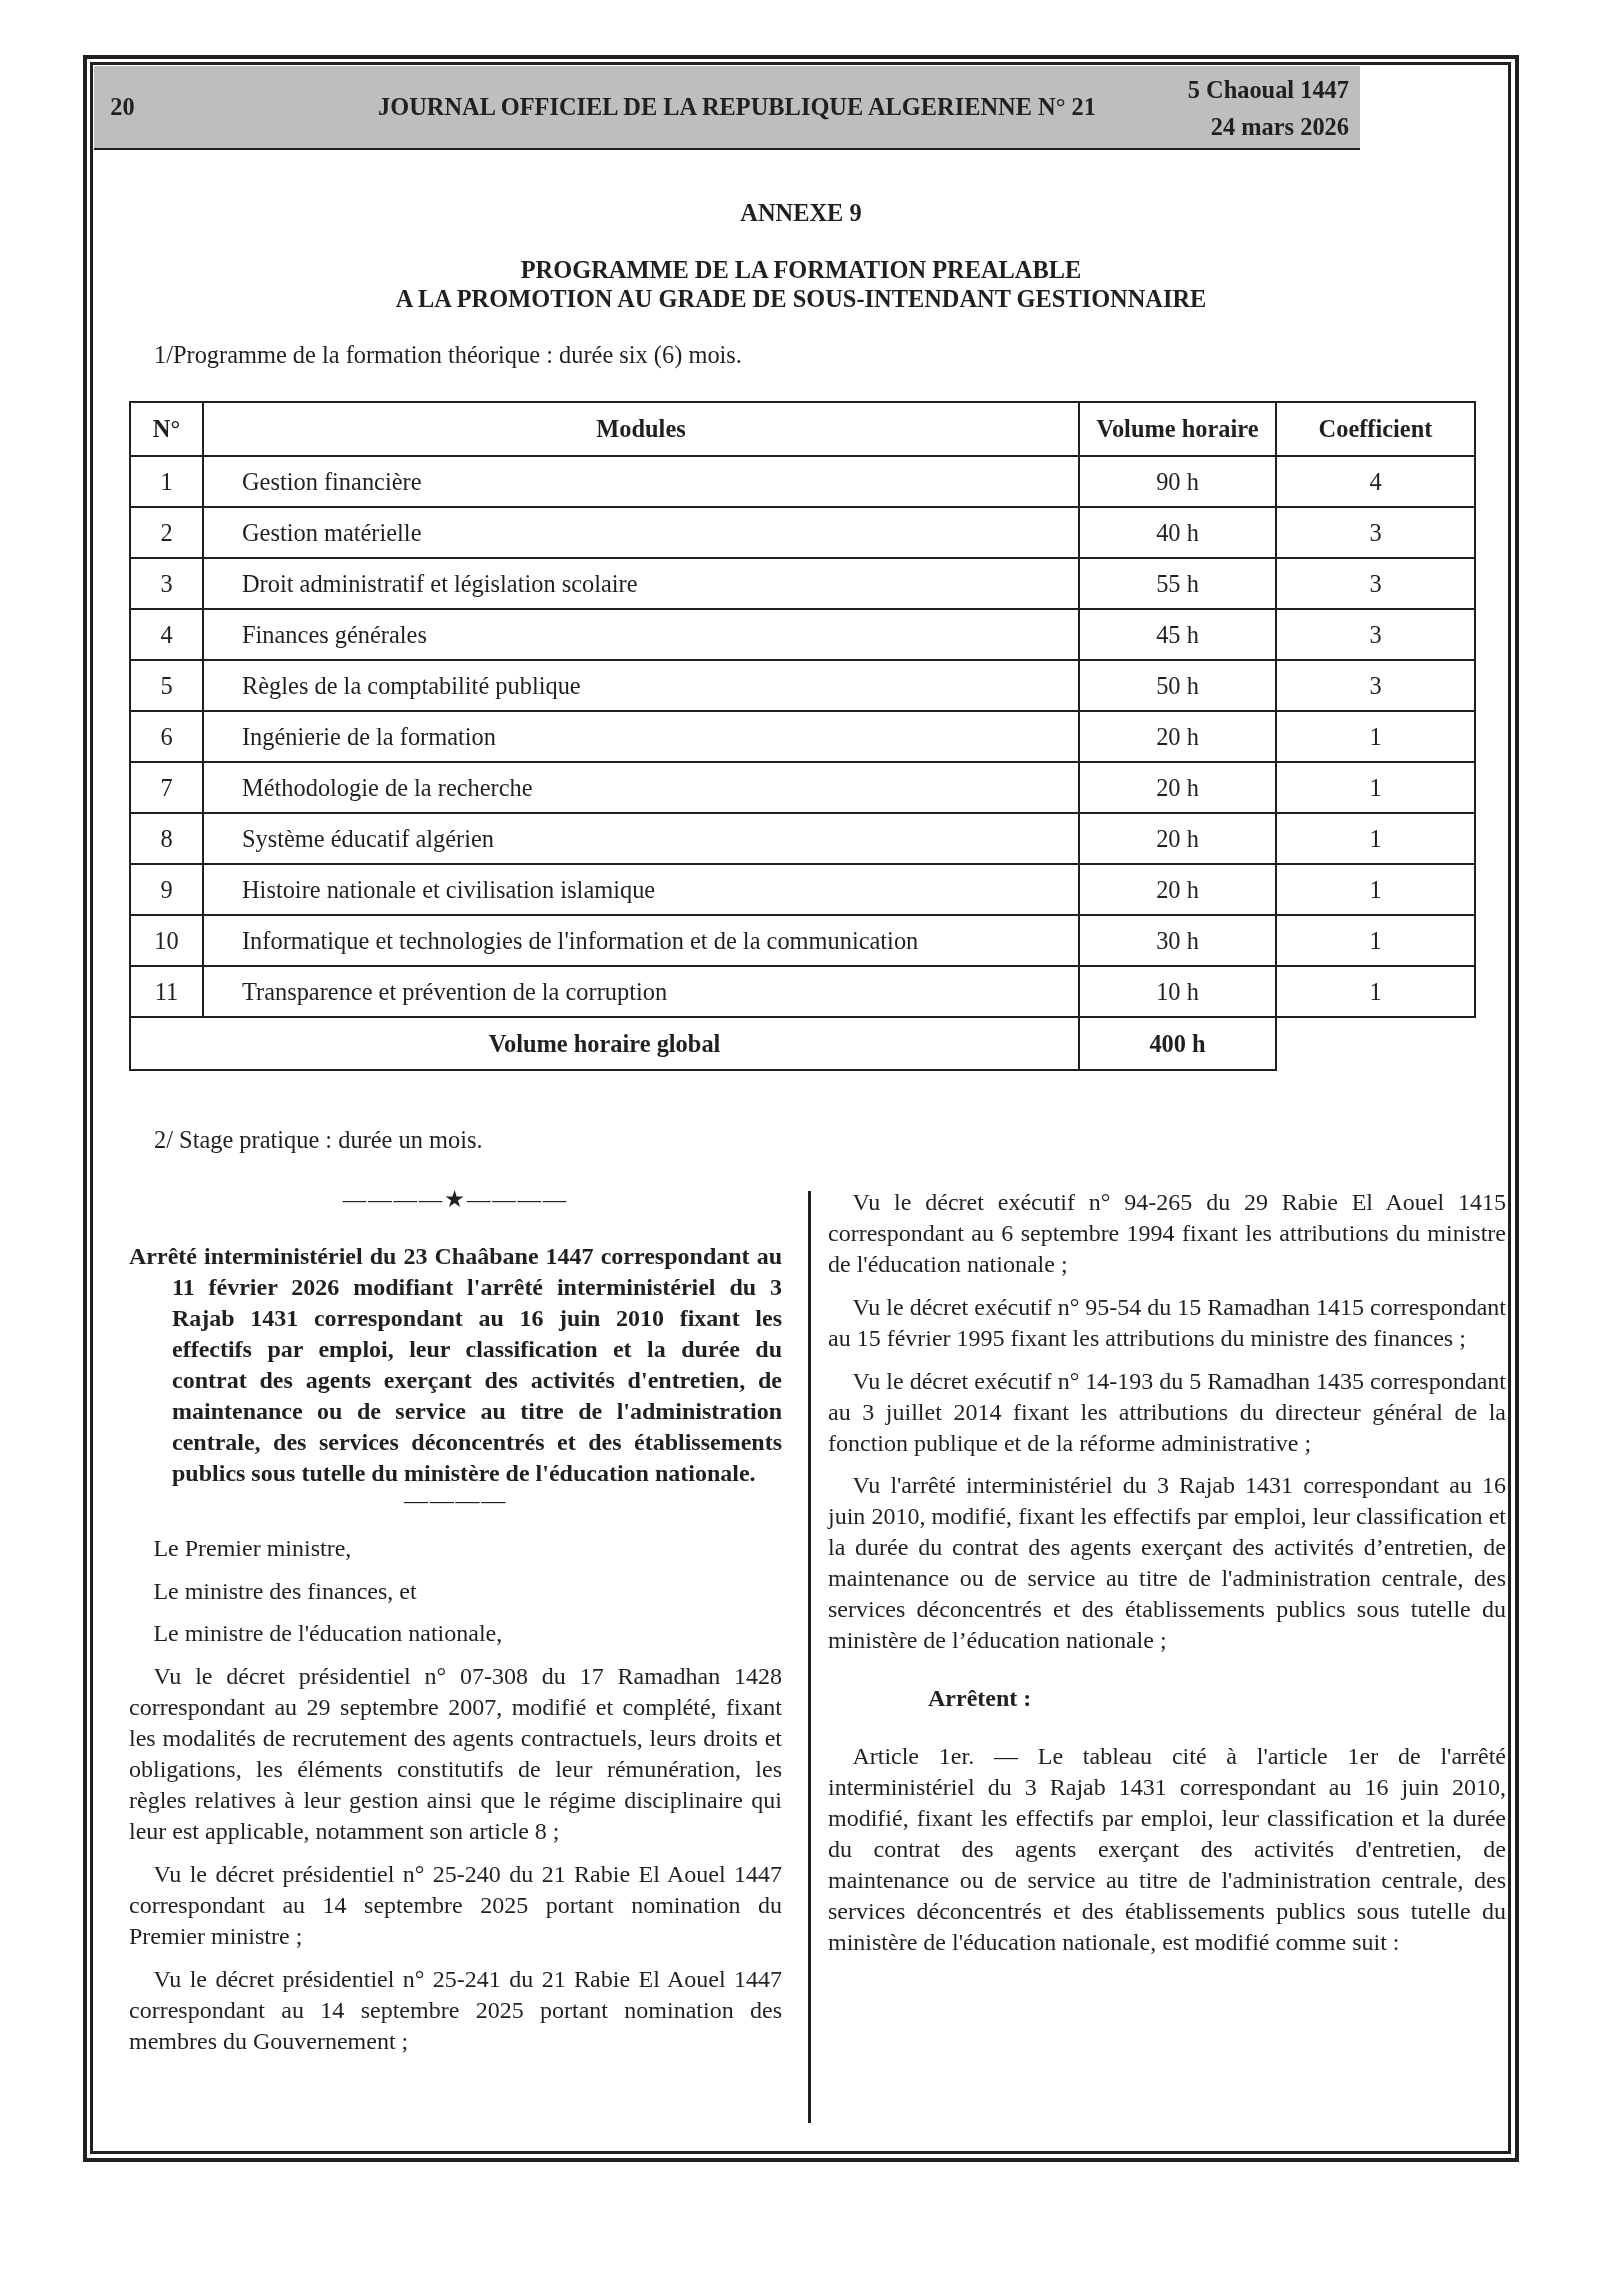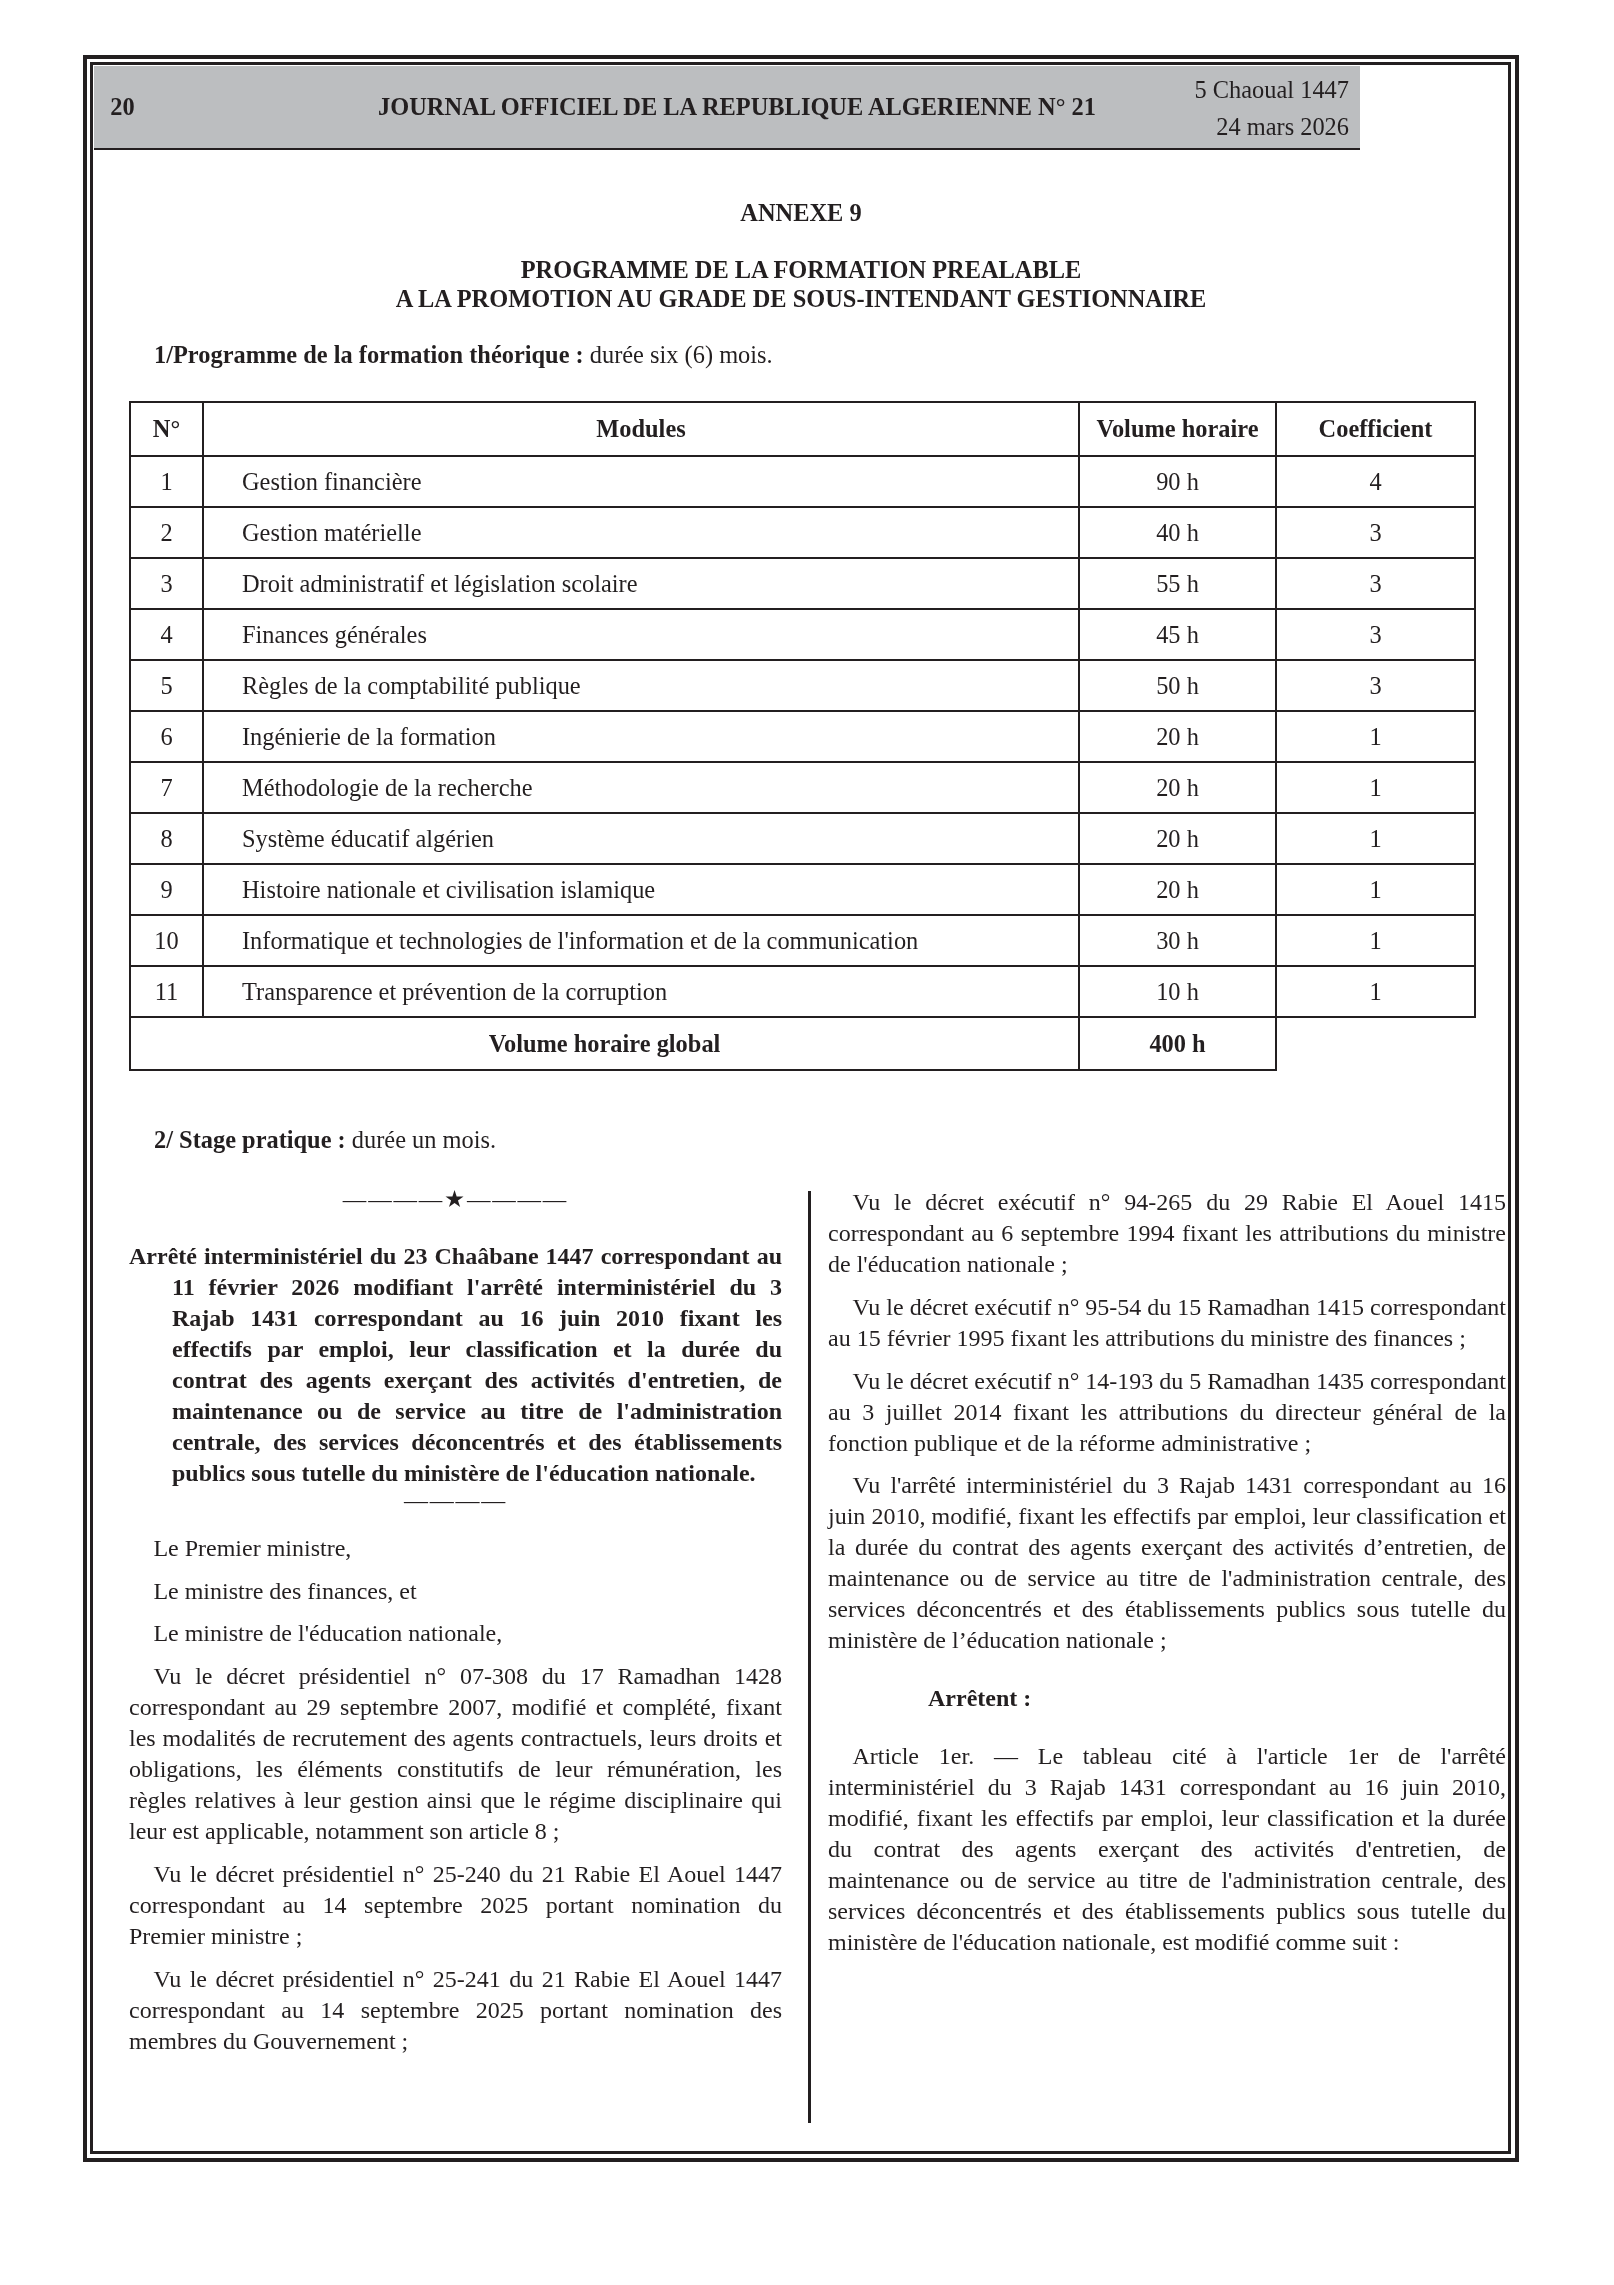--- a/index.html
+++ b/index.html
@@ -10,30 +10,30 @@
                  border: 4.5px solid #231f20; box-sizing: border-box; }
   .frame-inner { position: absolute; left: 90px; top: 62px; width: 1421px; height: 2092px;
                  border: 3.6px solid #231f20; box-sizing: border-box; }
 
   .header { position: absolute; left: 94px; top: 66px; width: 1266px; height: 84px;
             background: #bcbec0; border-bottom: 2.7px solid #231f20; box-sizing: border-box; }
   .header .page-num { position: absolute; left: 16.3px; top: 27px; font-size: 24.4px; font-weight: bold; }
   .header .journal-title { position: absolute; left: 0; right: 0; top: 27px; text-align: center;
                            font-size: 24.4px; font-weight: bold; padding-left: 20px; }
   .header .date-block { position: absolute; right: 11px; top: 5.4px; text-align: right;
-                        font-size: 24.4px; font-weight: normal; line-height: 37px; }
+                        font-size: 24.4px; font-weight: bold; line-height: 37px; }
 
   .annexe-title { position: absolute; left: 94px; width: 1414px; text-align: center;
                   font-weight: bold; font-size: 24.4px; }
   .t-annexe { top: 199px; }
   .t-prog1 { top: 256px; }
   .t-prog2 { top: 285px; }
 
   .section-line { position: absolute; left: 154px; font-size: 24.4px; }
-  .section-line b { font-weight: bold; }
+  .section-line b { font-weight: normal; }
   .s1 { top: 341px; }
   .s2 { top: 1126px; }
 
   table.modules { position: absolute; left: 129px; top: 401px; border-collapse: collapse;
                   font-size: 24.4px; }
   table.modules td, table.modules th { border: 2.7px solid #231f20; height: 49px; padding: 0; }
   table.modules th { font-weight: bold; text-align: center; height: 52px; }
   table.modules .c-num { width: 71px; text-align: center; }
   table.modules .c-mod { width: 836px; text-align: left; padding-left: 38px; margin-left: 8px; }
   table.modules th.c-mod { text-align: center; padding-left: 0; }

